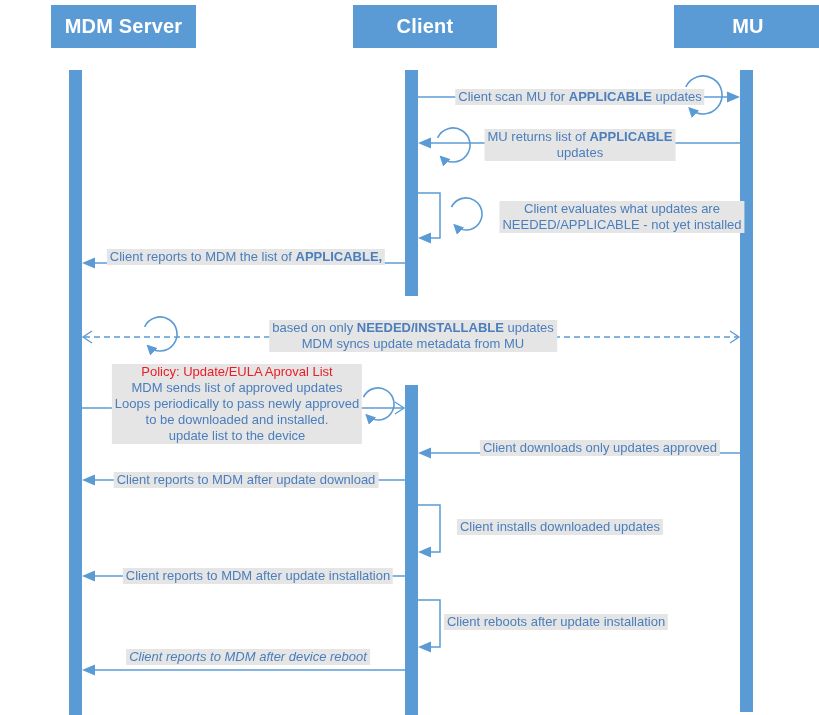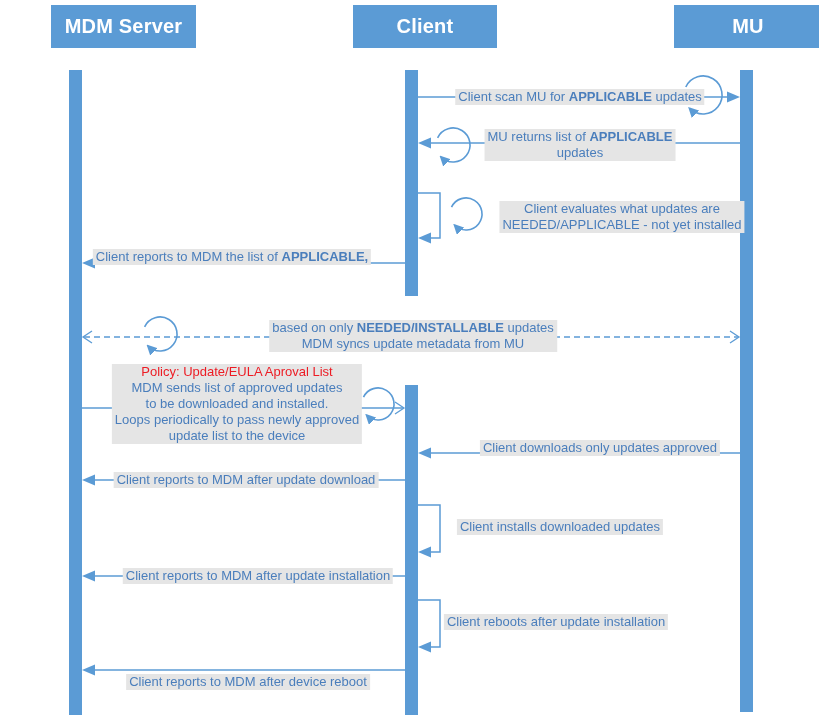--- a/index.html
+++ b/index.html
@@ -105,42 +105,42 @@
 <div class="lbl" style="left:580px;top:129px;">
   <div><span>MU returns list of </span><b>APPLICABLE</b></div>
   <div>updates</div>
 </div>
 
 <div class="lbl" style="left:622px;top:201px;">
   <div>Client evaluates what updates are</div>
   <div>NEEDED/APPLICABLE - not yet installed</div>
 </div>
 
-<div class="lbl" style="left:232px;top:249px;">
+<div class="lbl" style="left:246px;top:249px;">
   <div><span>Client reports to MDM the list of </span><b>APPLICABLE,</b></div>
 </div>
 
 <div class="lbl" style="left:413px;top:320px;">
   <div><span>based on only </span><b>NEEDED/INSTALLABLE</b><span> updates</span></div>
   <div>MDM syncs update metadata from MU</div>
 </div>
 
 <div class="lbl" style="left:237px;top:364px;">
   <div class="red">Policy: Update/EULA Aproval List</div>
   <div>MDM sends list of approved updates</div>
+  <div>Loops periodically to pass newly approved</div>
   <div>to be downloaded and installed.</div>
-  <div>Loops periodically to pass newly approved</div>
   <div>update list to the device</div>
 </div>
 
 <div class="lbl" style="left:600px;top:440px;">
   <div>Client downloads only updates approved</div>
 </div>
 
 <div class="lbl" style="left:246px;top:472px;">Client reports to MDM after update download</div>
 
 <div class="lbl" style="left:560px;top:519px;text-align:right;">Client installs downloaded updates</div>
 
 <div class="lbl" style="left:248px;top:568px;margin-left:10px;">Client reports to MDM after update installation</div>
 
 <div class="lbl" style="left:556px;top:614px;">Client reboots after update installation</div>
 
-<div class="lbl" style="left:248px;top:674px;">Client reports to MDM after device reboot</div>
+<div class="lbl" style="left:248px;top:649px;font-style:italic;">Client reports to MDM after device reboot</div>
 
 </body></html>

